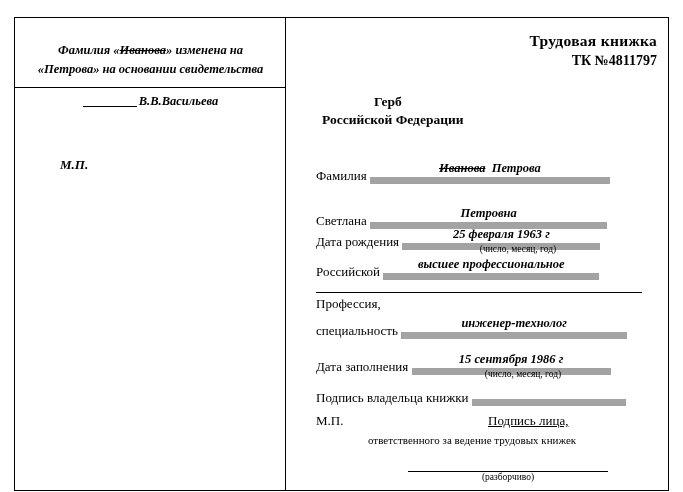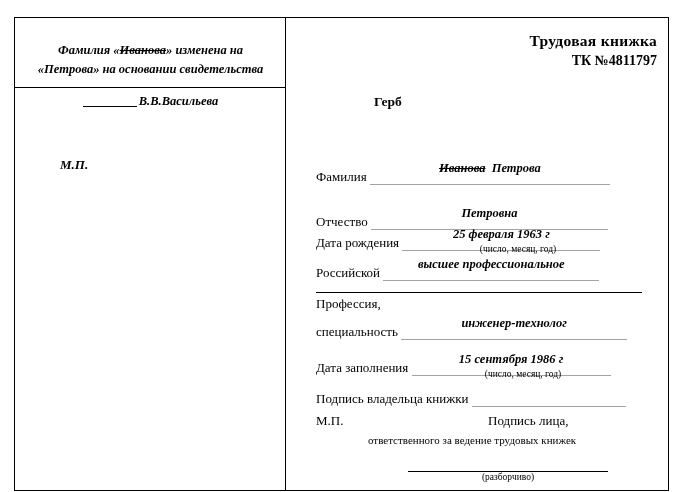--- a/index.html
+++ b/index.html
@@ -147,26 +147,26 @@
     height: 19px;
   }
   .field .lbl {
     display: inline-block;
     vertical-align: bottom;
     white-space: nowrap;
   }
   .field .val {
     display: inline-block;
     vertical-align: bottom;
-    border-bottom: 1px solid #a3a3a3;
+    border-bottom: 7px solid #a3a3a3;
     font-style: italic;
     font-weight: bold;
     font-size: 12.5px;
     text-align: center;
-    padding-bottom: 8px;
+    padding-bottom: 1px;
     white-space: nowrap;
     overflow: hidden;
   }
   .field .val.blank { font-size: 12px; }
   .strike-in { text-decoration: line-through; }
 
   .hint {
     position: absolute;
     font-size: 9.5px;
     text-align: center;
@@ -176,20 +176,21 @@
     position: absolute;
     left: 28px;
     top: 394px;
     font-size: 13px;
   }
   .resp1 {
     position: absolute;
     left: 200px;
     top: 394px;
     font-size: 13px;
+    text-decoration: underline;
   }
   .resp2 {
     position: absolute;
     left: 80px;
     top: 415px;
     font-size: 11px;
   }
   .resp-line {
     position: absolute;
     left: 120px;
@@ -230,30 +231,31 @@
     <div class="mp-left">М.П.</div>
   </div>
 
   <div class="right-page">
 
     <div class="doc-title">Трудовая книжка</div>
     <div class="doc-number">ТК №4811797</div>
 
     <div class="gerb">
       <div class="l1">Герб</div>
+      <div class="l2">Российской Федерации</div>
     </div>
 
     <div class="field" style="top:142px;">
       <span class="lbl">Фамилия</span>
       <span class="val" style="width:240px;"><span class="strike-in">Иванова</span>&nbsp;&nbsp;<span>Петрова</span></span>
     </div>
 
 
     <div class="field" style="top:187px;">
-      <span class="lbl">Отчество</span>
+      <span class="lbl">Светлана</span>
       <span class="val" style="width:237px;">Петровна</span>
     </div>
 
     <div class="field" style="top:208px;">
       <span class="lbl">Дата рождения</span>
       <span class="val" style="width:198px;">25 февраля 1963 г</span>
     </div>
     <div class="hint" style="left:150px; top:225px; width:160px;">(число, месяц, год)</div>
 
     <div class="field" style="top:238px;">

